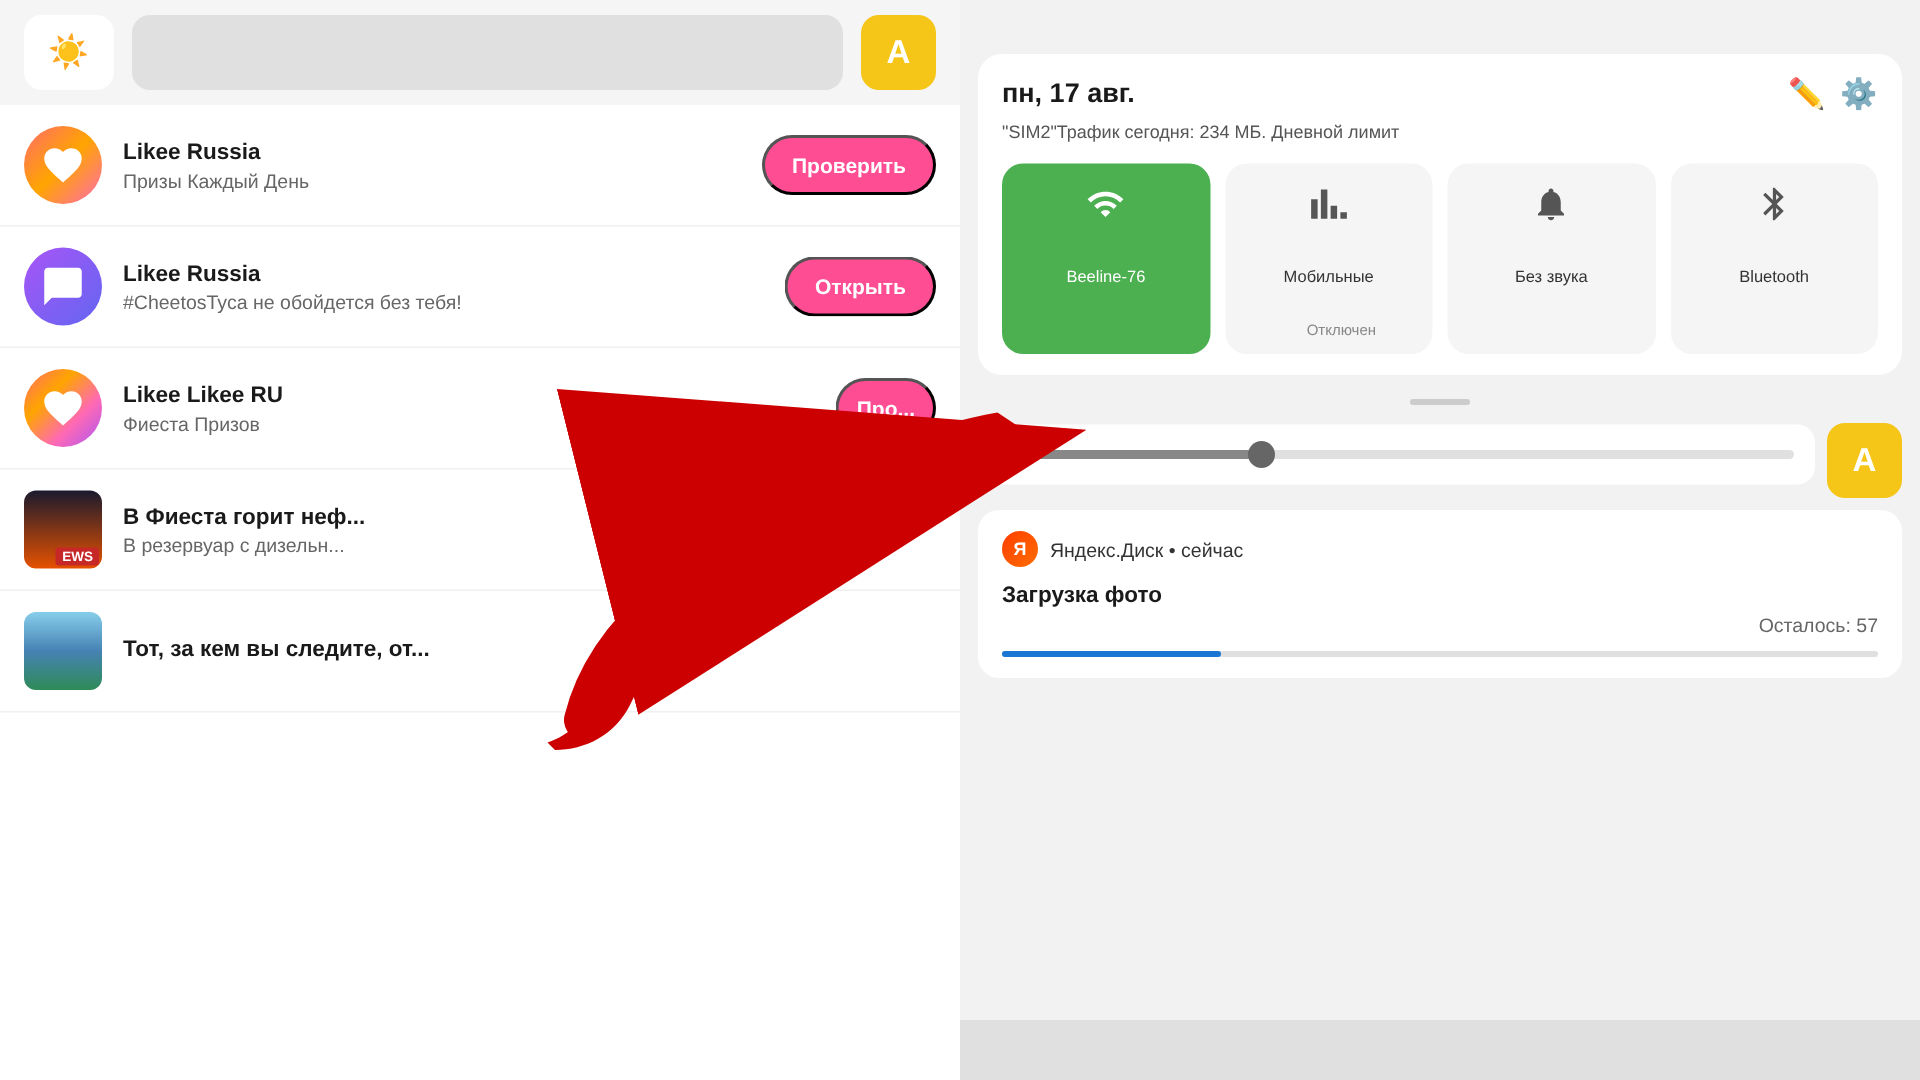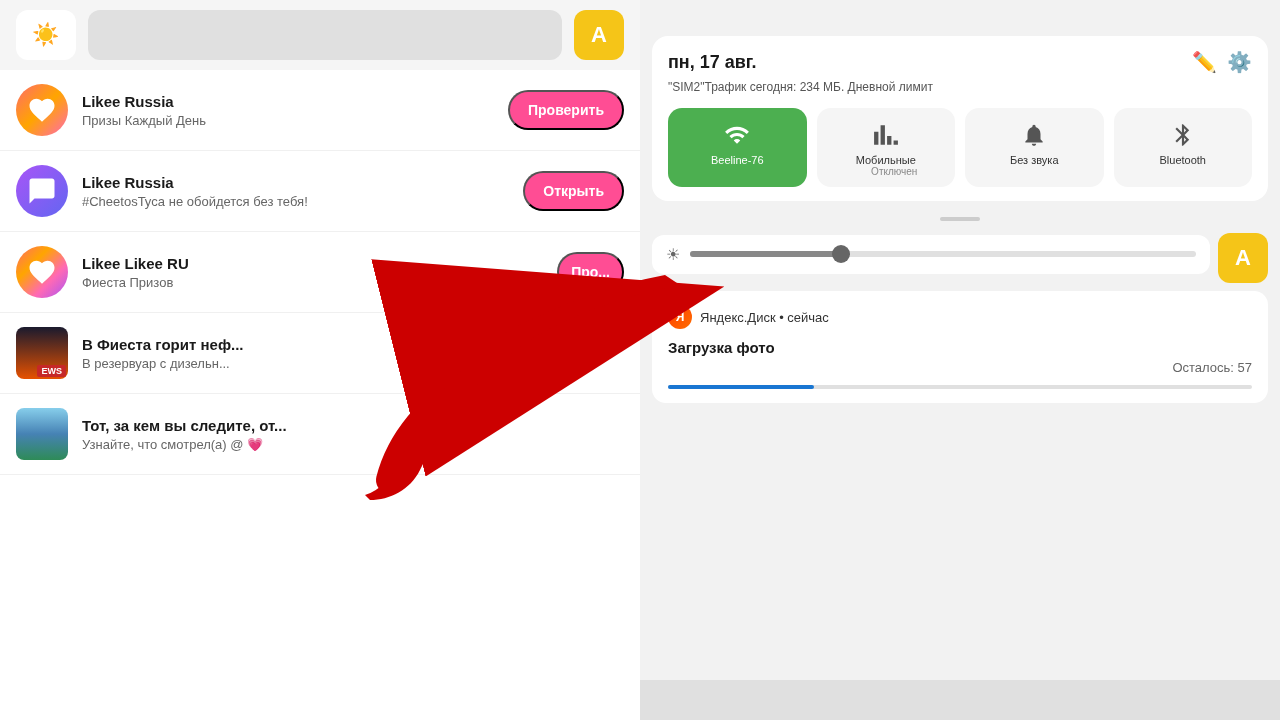--- a/index.html
+++ b/index.html
@@ -195,21 +195,21 @@
     }
 
     .qs-tile {
       flex: 1;
       background: #f5f5f5;
       border-radius: 14px;
       padding: 14px 10px 10px;
       display: flex;
       flex-direction: column;
       align-items: center;
-      gap: 0;
+      gap: 24px;
     }
 
     .qs-tile.active {
       background: #4caf50;
     }
 
     .qs-tile-icon {
       font-size: 22px;
     }
 
@@ -438,21 +438,20 @@
       <div class="notif-content">
         <div class="notif-title">В Фиеста горит неф...</div>
         <div class="notif-body">В резервуар с дизельн...</div>
       </div>
     </div>
 
     <div class="notif-item">
       <div class="person-thumb"></div>
       <div class="notif-content">
         <div class="notif-title">Тот, за кем вы следите, от...</div>
-        <div class="notif-body">Узнайте, что смотрел(а) @ 💗</div>
       </div>
     </div>
 
   </div>
 </div>
 
 <div style="position:fixed;left:310px;top:220px;width:420px;height:320px;pointer-events:none;z-index:100;">
   <svg width="420" height="320" viewBox="0 0 420 320">
     <defs>
       <marker id="arrowhead" markerWidth="12" markerHeight="8" refX="10" refY="4" orient="auto">

